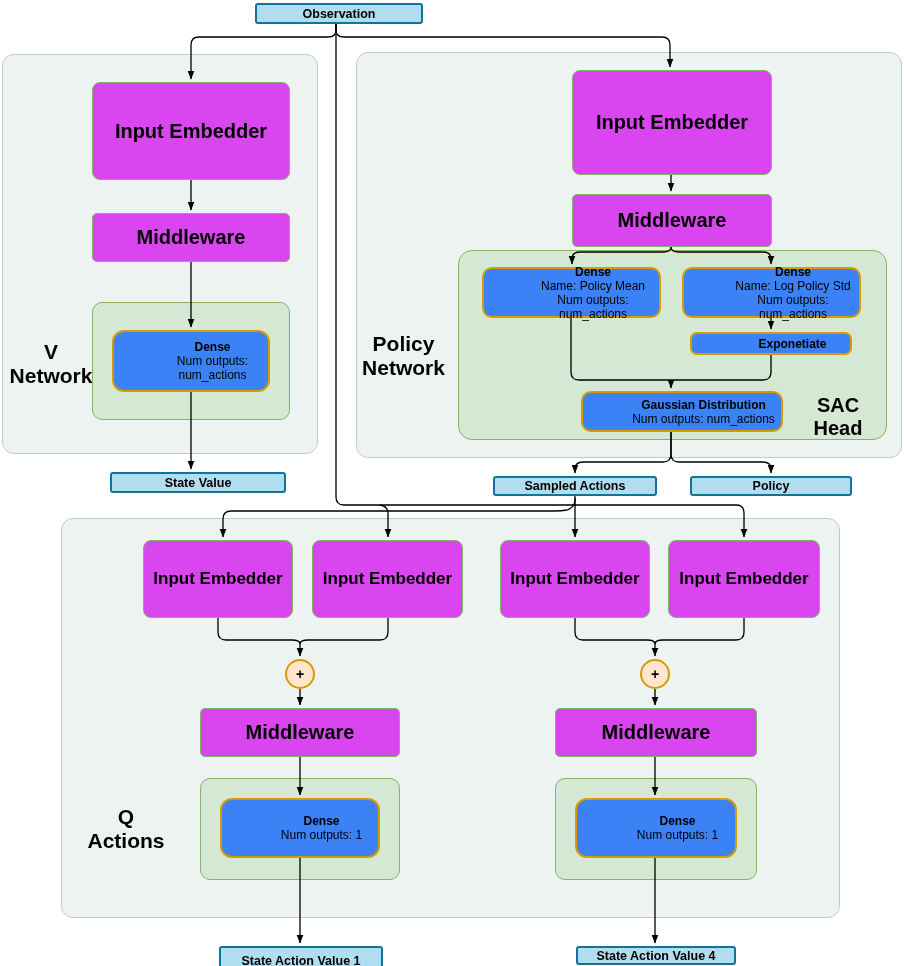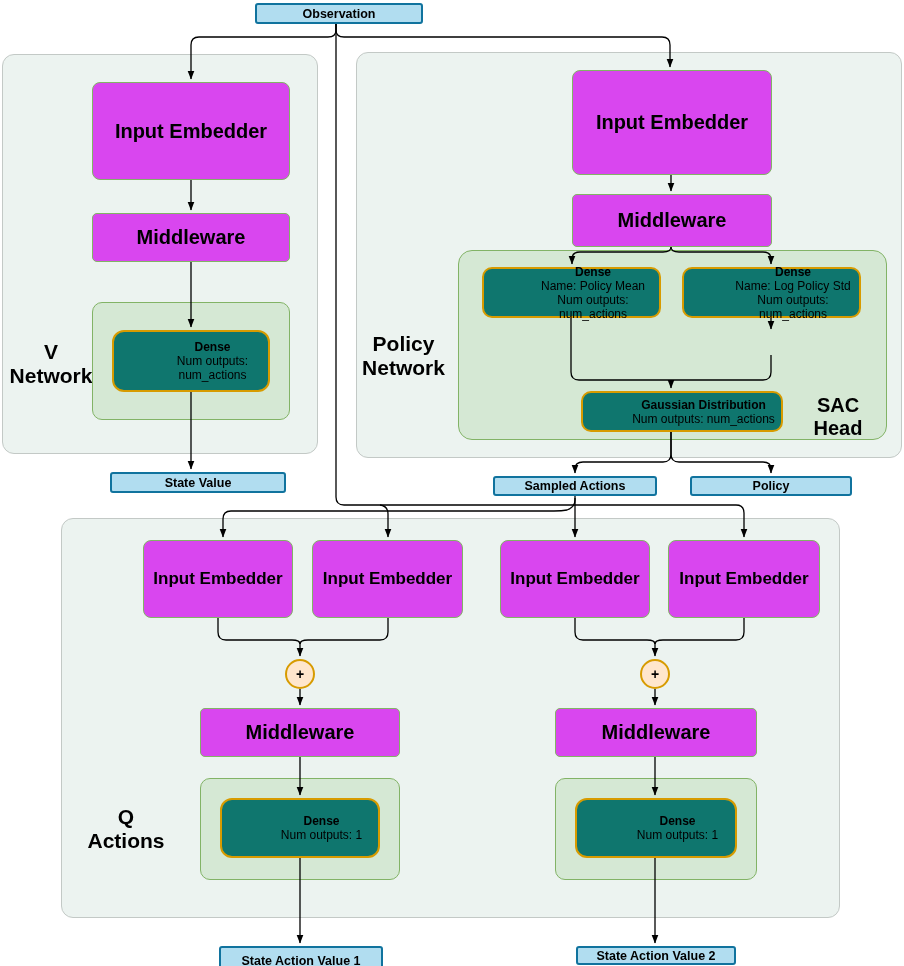--- a/index.html
+++ b/index.html
@@ -18,21 +18,21 @@
     position:absolute;background:#d946ef;border:1.8px solid #82b366;border-radius:8px;
     box-sizing:border-box;display:flex;align-items:center;justify-content:center;
     font-weight:bold;font-size:20px;text-align:center;
   }
   .gbox.small{font-size:17px;}
   .gcontainer{
     position:absolute;background:#d5e8d4;border:1.8px solid #82b366;border-radius:10px;
     box-sizing:border-box;
   }
   .obox{
-    position:absolute;background:#0f766e;border:2px solid #d79b00;border-radius:10px;
+    position:absolute;background:#3b82f6;border:2px solid #d79b00;border-radius:10px;
     box-sizing:border-box;display:flex;flex-direction:column;align-items:center;justify-content:center;
     font-size:12px;line-height:14px;text-align:center;padding-left:43px;
   }
   .obox .t{font-weight:bold;}
   .bbox{
     position:absolute;background:#b1ddf0;border:2px solid #10739e;border-radius:3px;
     box-sizing:border-box;display:flex;align-items:center;justify-content:center;
     font-weight:bold;font-size:12.5px;
   }
   .plus{
@@ -92,20 +92,23 @@
   <div class="obox" style="left:482px;top:267px;width:179px;height:51px;">
     <span class="t">Dense</span>
     <span>Name: Policy Mean</span>
     <span>Num outputs: num_actions</span>
   </div>
   <div class="obox" style="left:682px;top:267px;width:179px;height:51px;">
     <span class="t">Dense</span>
     <span>Name: Log Policy Std</span>
     <span>Num outputs: num_actions</span>
   </div>
+  <div class="obox" style="left:690px;top:332px;width:162px;height:23px;border-radius:7px;">
+    <span class="t">Exponetiate</span>
+  </div>
   <div class="obox" style="left:581px;top:391px;width:202px;height:41px;">
     <span class="t">Gaussian Distribution</span>
     <span>Num outputs: num_actions</span>
   </div>
 
   <div class="gbox small" style="left:143px;top:540px;width:150px;height:78px;">
       <span>Input Embedder</span>
     </div>
   <div class="gbox small" style="left:312px;top:540px;width:151px;height:78px;">
       <span>Input Embedder</span>
@@ -151,21 +154,21 @@
   <div class="bbox" style="left:493px;top:476px;width:164px;height:20px;">
       <span>Sampled Actions</span>
     </div>
   <div class="bbox" style="left:690px;top:476px;width:162px;height:20px;">
       <span>Policy</span>
     </div>
   <div class="bbox" style="left:219px;top:946px;width:164px;height:29px;">
       <span>State Action Value 1</span>
     </div>
   <div class="bbox" style="left:576px;top:946px;width:160px;height:19px;">
-      <span>State Action Value 2</span>
+      <span>State Action Value 4</span>
     </div>
 
   <svg id="edges" width="904" height="966" viewBox="0 0 904 966">
     <defs>
       <marker id="arr" markerUnits="userSpaceOnUse" markerWidth="10" markerHeight="8" refX="8.5" refY="3.5" orient="auto">
         <path d="M0,0 L9,3.5 L0,7 Z" fill="#000"></path>
       </marker>
     </defs>
     <g fill="none" stroke="#000" stroke-width="1.3">
 

